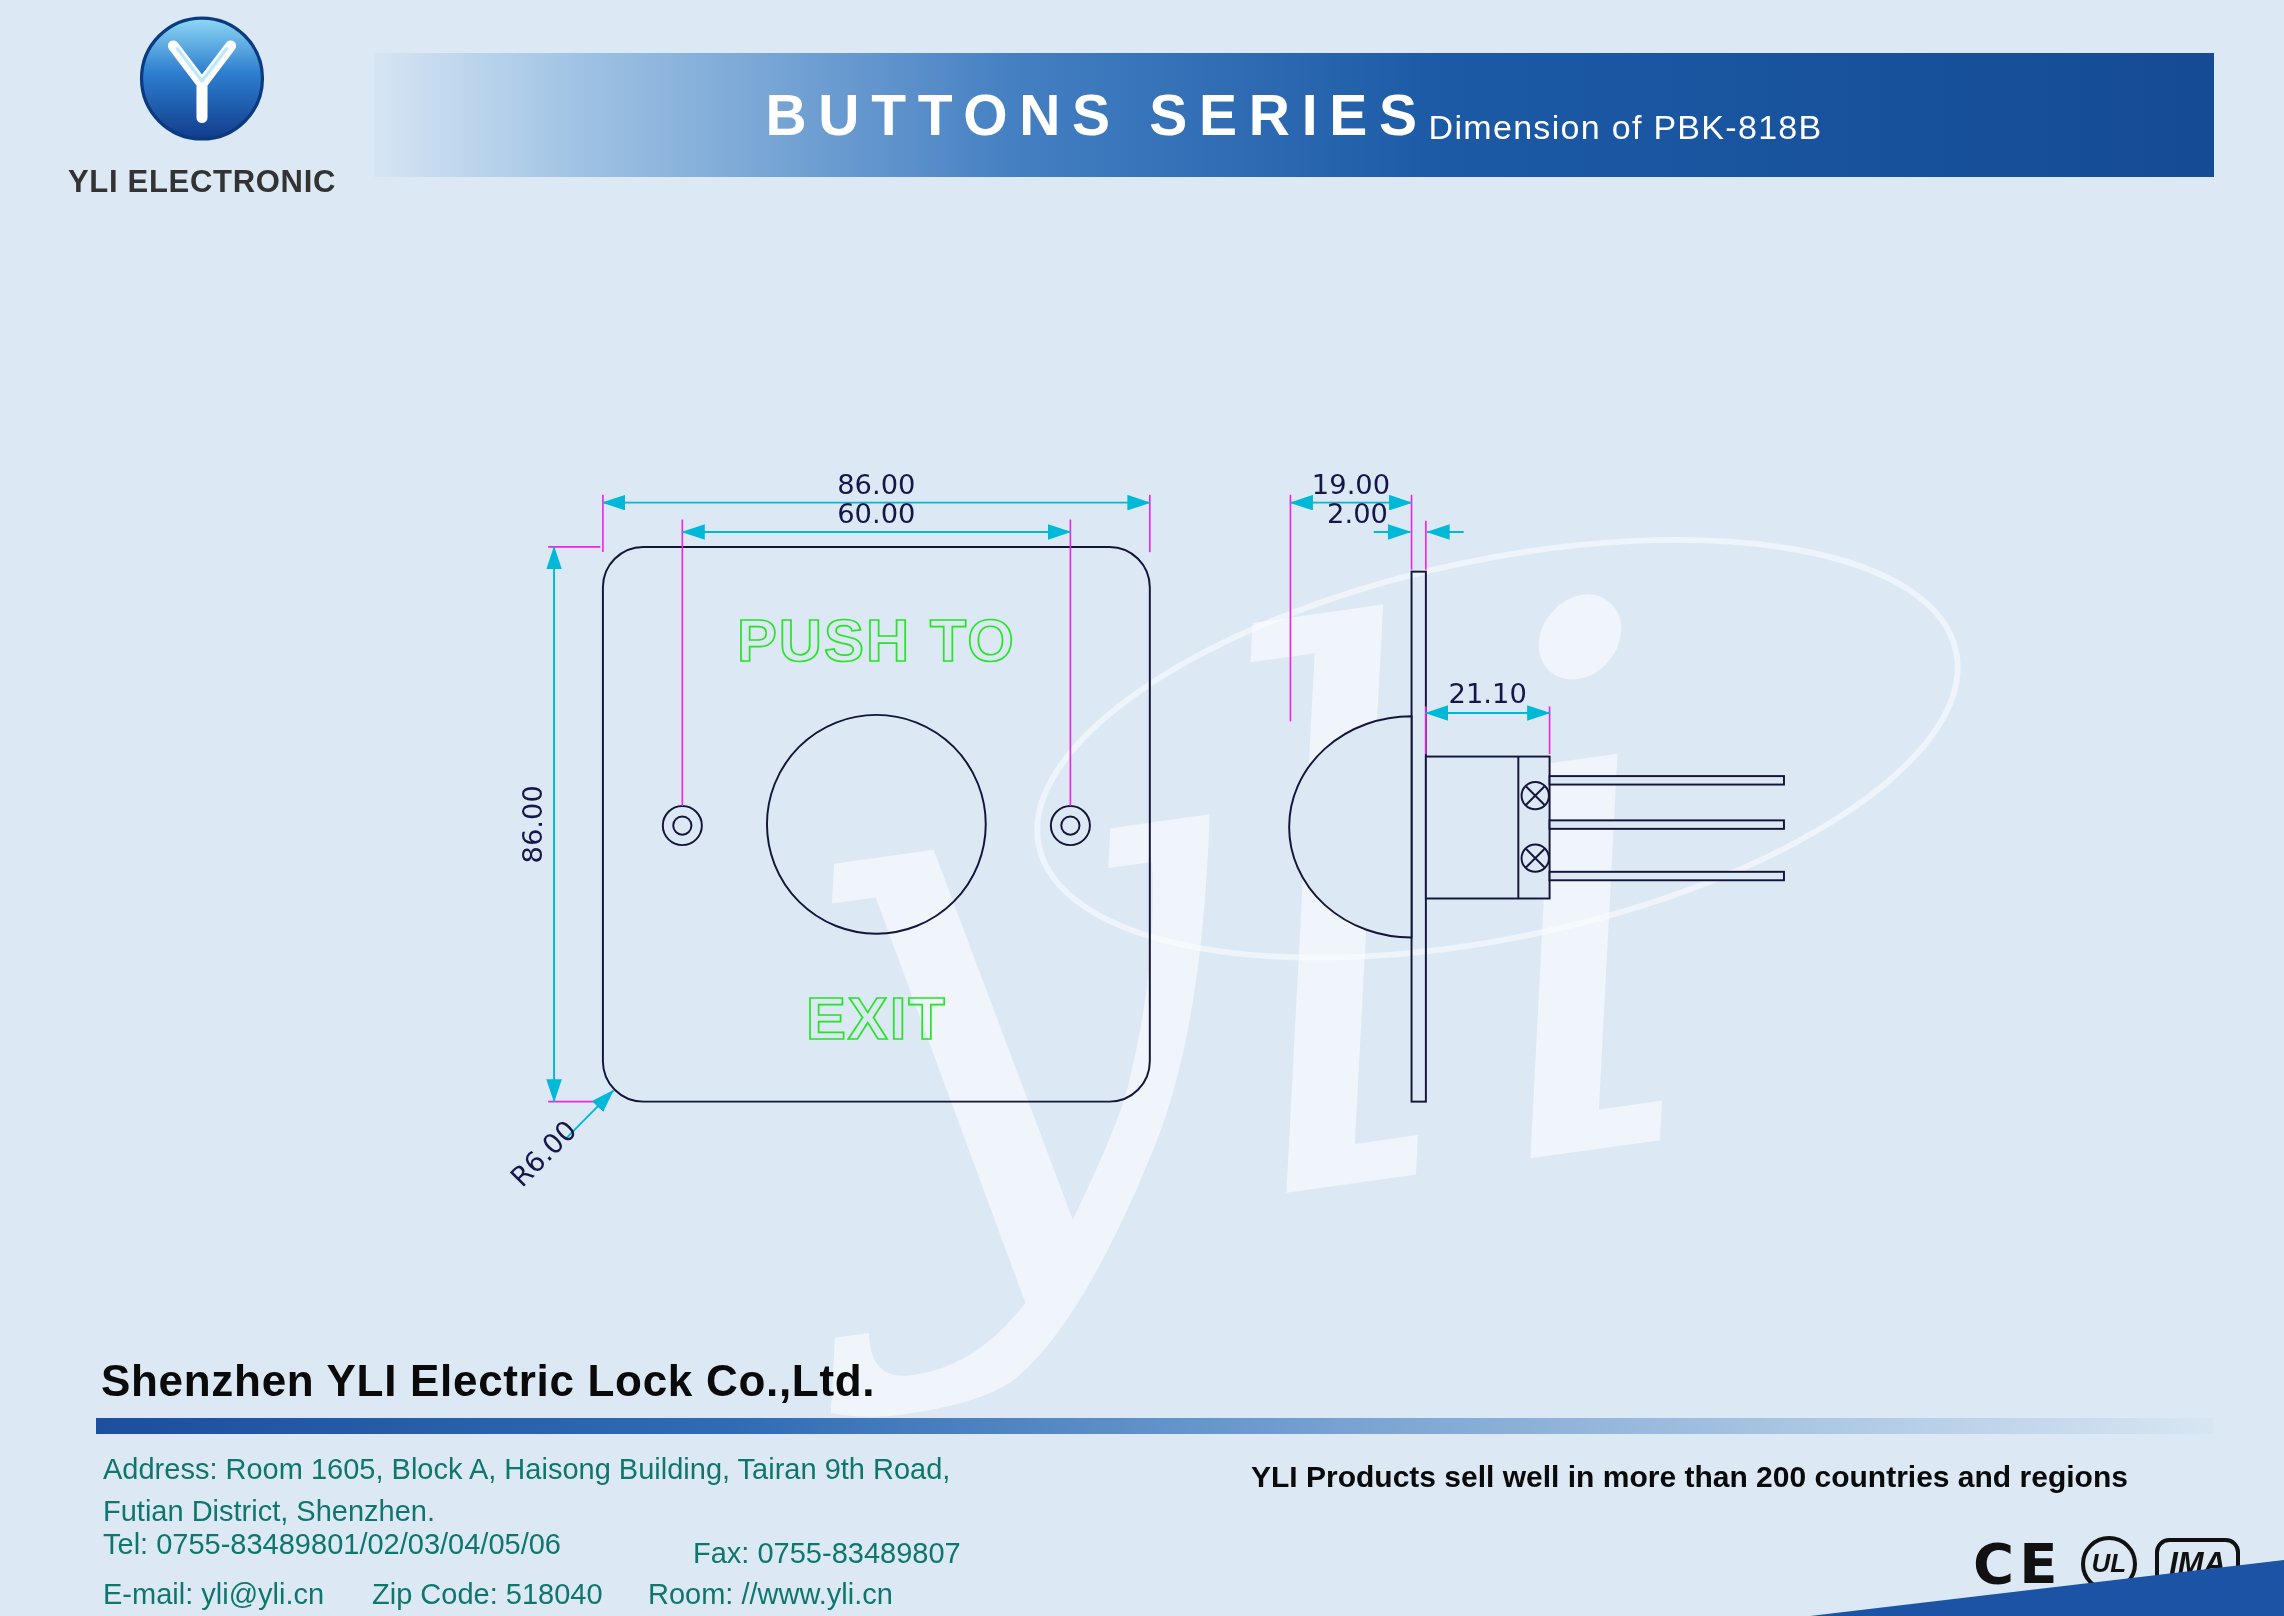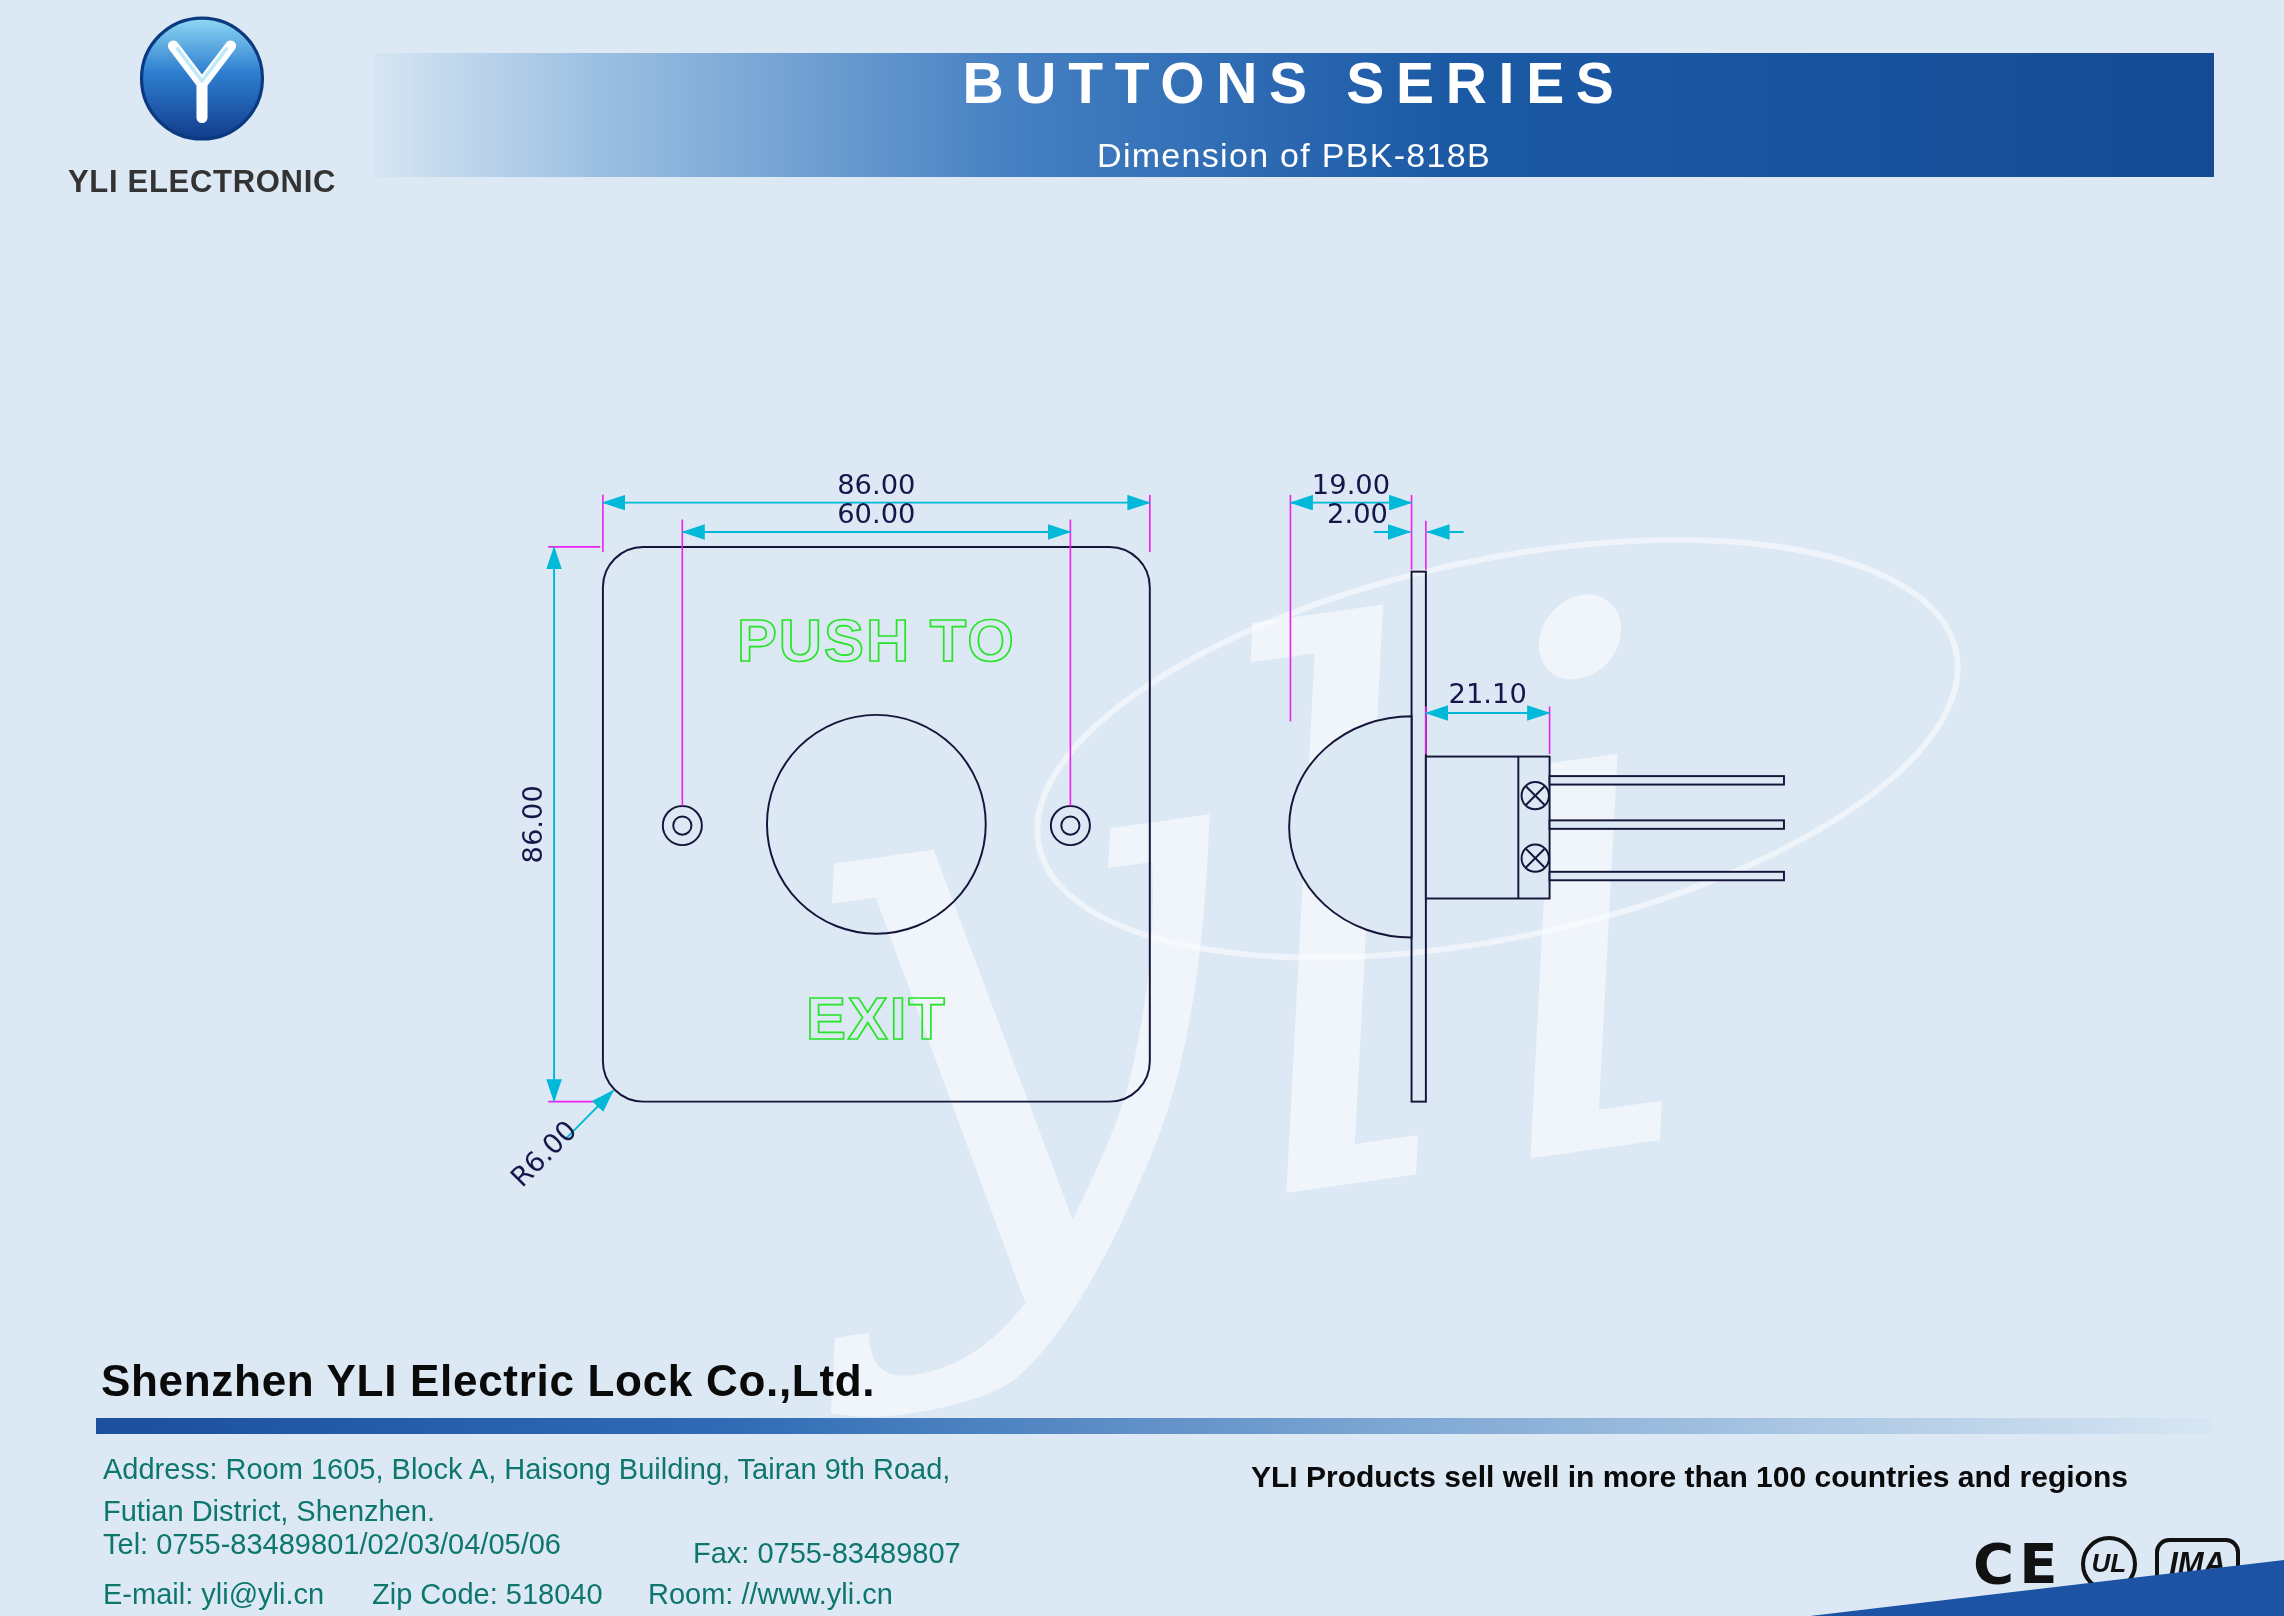--- a/index.html
+++ b/index.html
@@ -12,21 +12,21 @@
 
   
   #logo-box{left:137px;top:9.8px;width:130px;height:137px}
   #company-label{
     left:44px;top:164px;width:316px;text-align:center;
     font-size:31px;font-weight:bold;color:#333;letter-spacing:0.7px;
   }
   #banner{
     left:374px;top:53px;width:1840px;height:124px;
     background:linear-gradient(90deg,#d6e5f3 0%,#9cc0e2 12%,#447fc2 35%,#1c5aa6 58%,#154b94 100%);
-    color:#ffffff;display:flex;flex-direction:column;justify-content:center;align-items:center;
+    color:#ffffff;display:flex;flex-direction:row;justify-content:center;align-items:center;
   }
   .banner-title{font-size:57px;font-weight:800;letter-spacing:11.7px;line-height:1}
   .banner-subtitle{font-size:34px;letter-spacing:1.3px;margin-top:24px}
 
   
   #drawing{left:0;top:0;width:2284px;height:1616px}
   .outline{fill:none;stroke:#15153a;stroke-width:3}
   .outline-fill{fill:#dce9f5;stroke:#15153a;stroke-width:3}
   .dimline{stroke:#00b9d8;stroke-width:3;fill:none}
   .extline{stroke:#ee22ee;stroke-width:2.5;fill:none}
@@ -177,21 +177,21 @@
 <div id="footer-bar" class="abs"></div>
 
 <div id="addr1" class="abs addr">Address: Room 1605, Block A, Haisong Building, Tairan 9th Road,</div>
 <div id="addr2" class="abs addr">Futian District, Shenzhen.</div>
 <div id="tel" class="abs addr">Tel: 0755-83489801/02/03/04/05/06</div>
 <div id="fax" class="abs addr">Fax: 0755-83489807</div>
 <div id="email" class="abs addr">E-mail: yli@yli.cn</div>
 <div id="zip" class="abs addr">Zip Code: 518040</div>
 <div id="http" class="abs addr">Room: //www.yli.cn</div>
 
-<div id="slogan" class="abs">YLI Products sell well in more than 100 countries and regions</div>
+<div id="slogan" class="abs">YLI Products sell well in more than 200 countries and regions</div>
 
 <div id="certs" class="abs">
   <span class="cert-ce">CE</span>
   <span class="cert-ul">UL</span>
   <span class="cert-ima">IMA</span>
 </div>
 
 <div id="corner-triangle" class="abs"></div>
 
 

